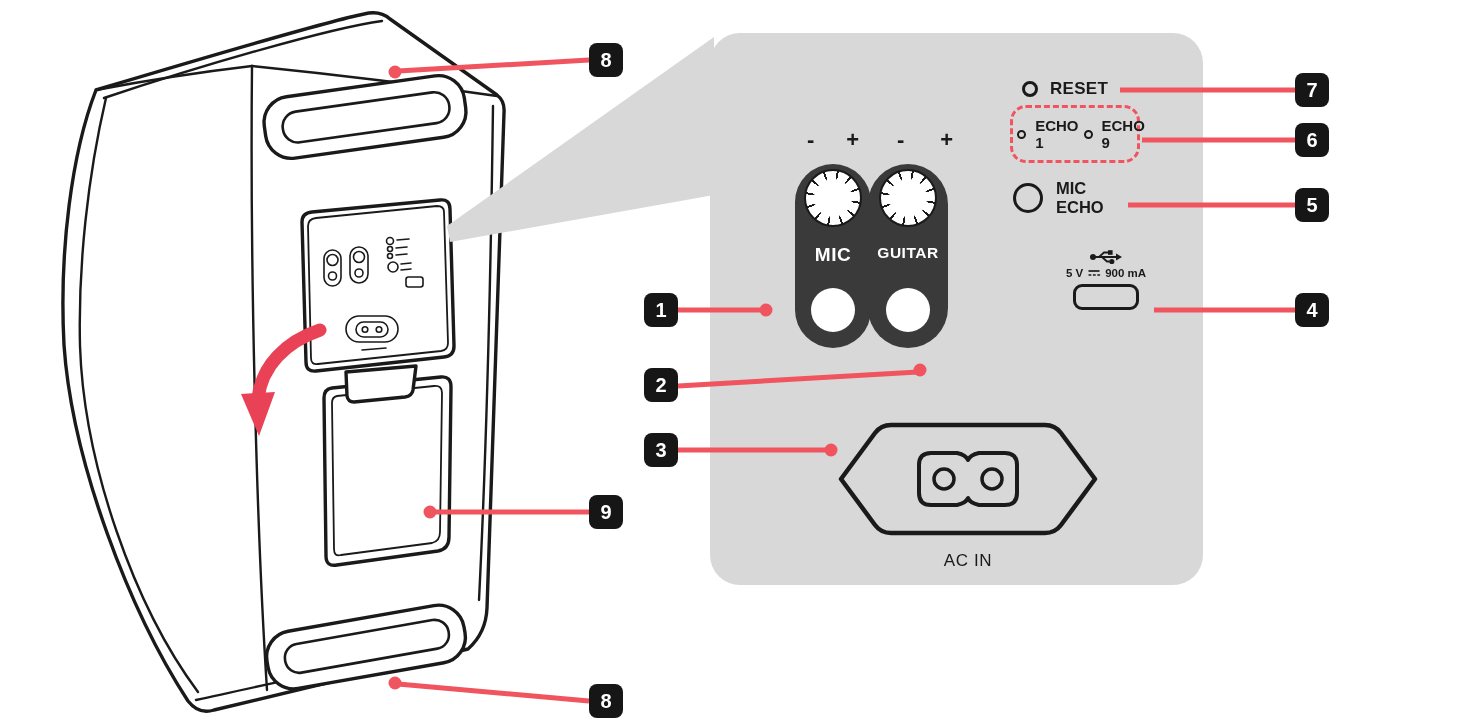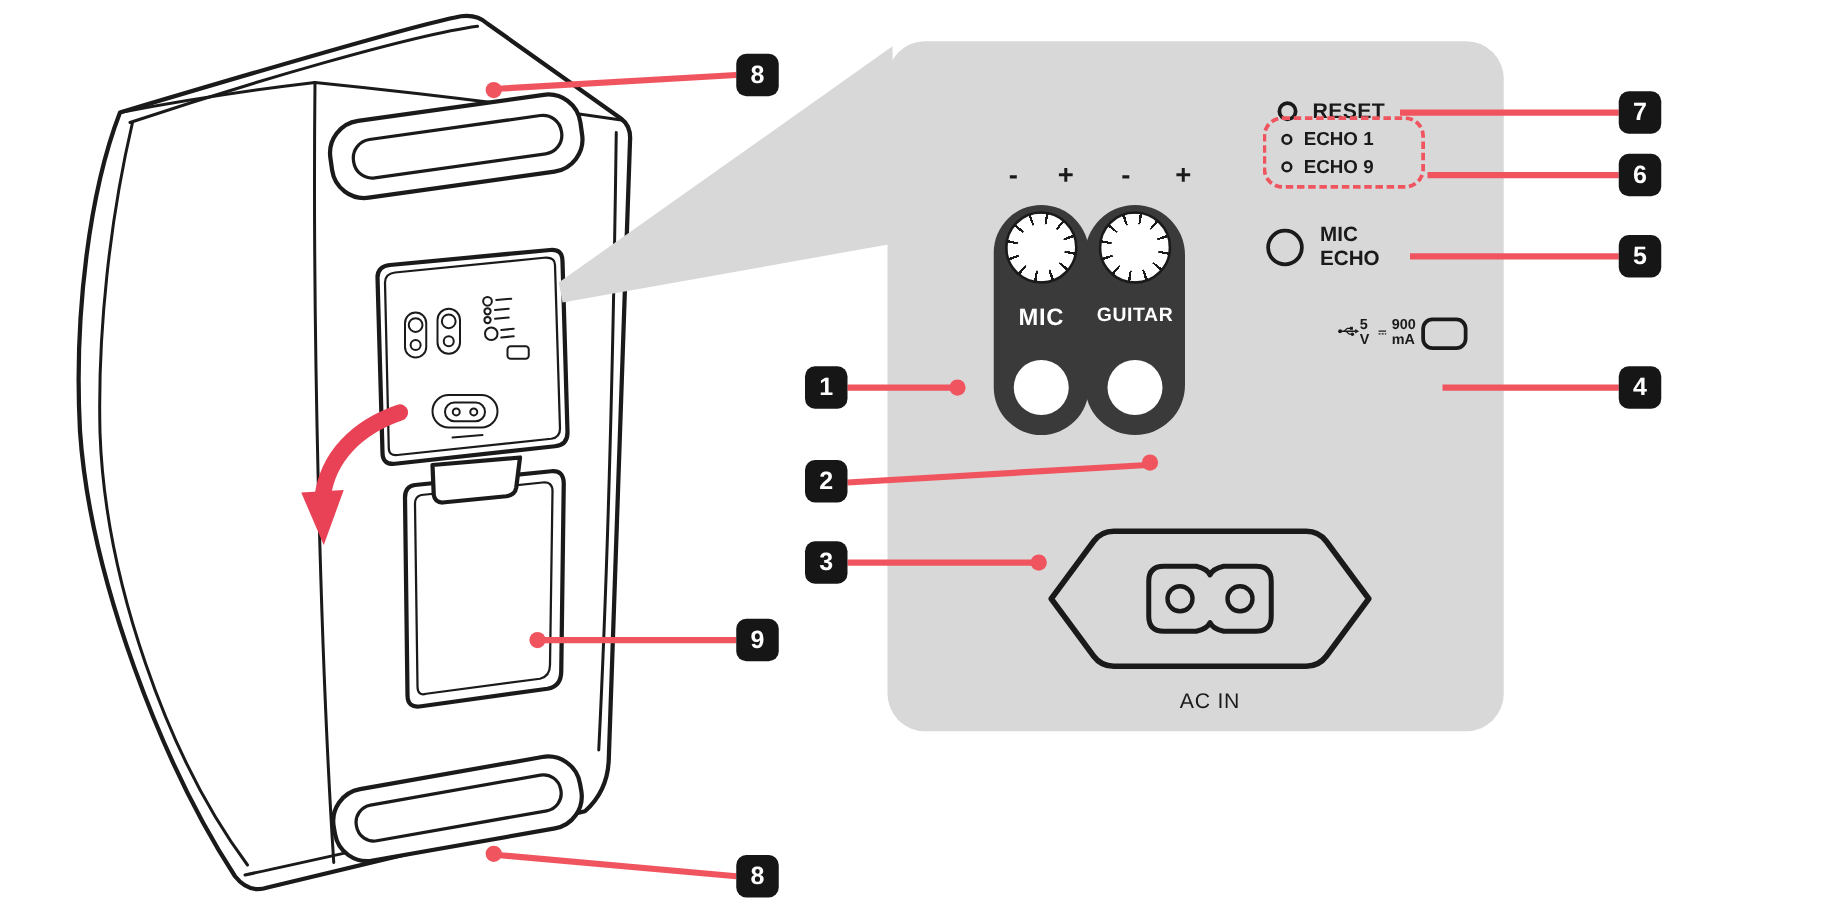--- a/index.html
+++ b/index.html
@@ -31,32 +31,32 @@
   .knob::after{content:"";position:absolute;inset:8px;background:#fff;border-radius:50%;}
   .pill-label{margin-top:17px;color:#ffffff;font-weight:bold;font-size:19px;letter-spacing:.5px;}
   .pill-label.small{font-size:15.5px;}
   .hole{position:absolute;bottom:16px;width:44px;height:44px;border-radius:50%;background:#ffffff;}
   
   .reset-row{position:absolute;left:312px;top:46px;display:flex;align-items:center;gap:12px;}
   .reset-circle{width:16px;height:16px;border:3px solid #1a1a1a;border-radius:50%;}
   .reset-label{font-size:17px;font-weight:bold;letter-spacing:.3px;}
   
   .echo-box{
-    position:absolute;left:300px;top:60px;width:130px;height:58px;
+    position:absolute;left:300px;top:72px;width:130px;height:58px;
     border:3px dashed #f0555f;border-radius:16px;
-    display:flex;flex-direction:column;justify-content:center;gap:5px;padding-left:12px;
+    display:flex;flex-direction:row;justify-content:center;gap:5px;padding-left:12px;
   }
   .echo-row{display:flex;align-items:center;gap:9px;font-size:15px;font-weight:bold;}
   .echo-circle{width:9px;height:9px;border:2.5px solid #1a1a1a;border-radius:50%;flex:0 0 auto;}
   
   .micecho-row{position:absolute;left:303px;top:146px;display:flex;align-items:center;gap:13px;}
   .micecho-circle{width:30px;height:30px;border:3.5px solid #1a1a1a;border-radius:50%;}
   .micecho-labels{font-size:16.5px;font-weight:bold;line-height:19px;}
   
-  .usb-block{position:absolute;left:360px;top:216px;width:104px;display:flex;align-items:center;}
+  .usb-block{position:absolute;left:344px;top:216px;width:104px;display:flex;flex-direction:column;align-items:center;}
   .usb-rating{display:flex;align-items:center;gap:4px;font-size:11.5px;font-weight:bold;margin-top:2px;}
   .usb-port{width:66px;height:26px;border:3px solid #1a1a1a;border-radius:9px;margin-top:5px;}
   
   .acin-svg{position:absolute;left:125px;top:374px;}
   .acin-label{position:absolute;left:125px;top:518px;width:266px;text-align:center;
     font-size:17px;font-weight:normal;letter-spacing:.6px;}
   
   svg.art{position:absolute;left:0;top:0;z-index:2;pointer-events:none;}
   
   .callout{

